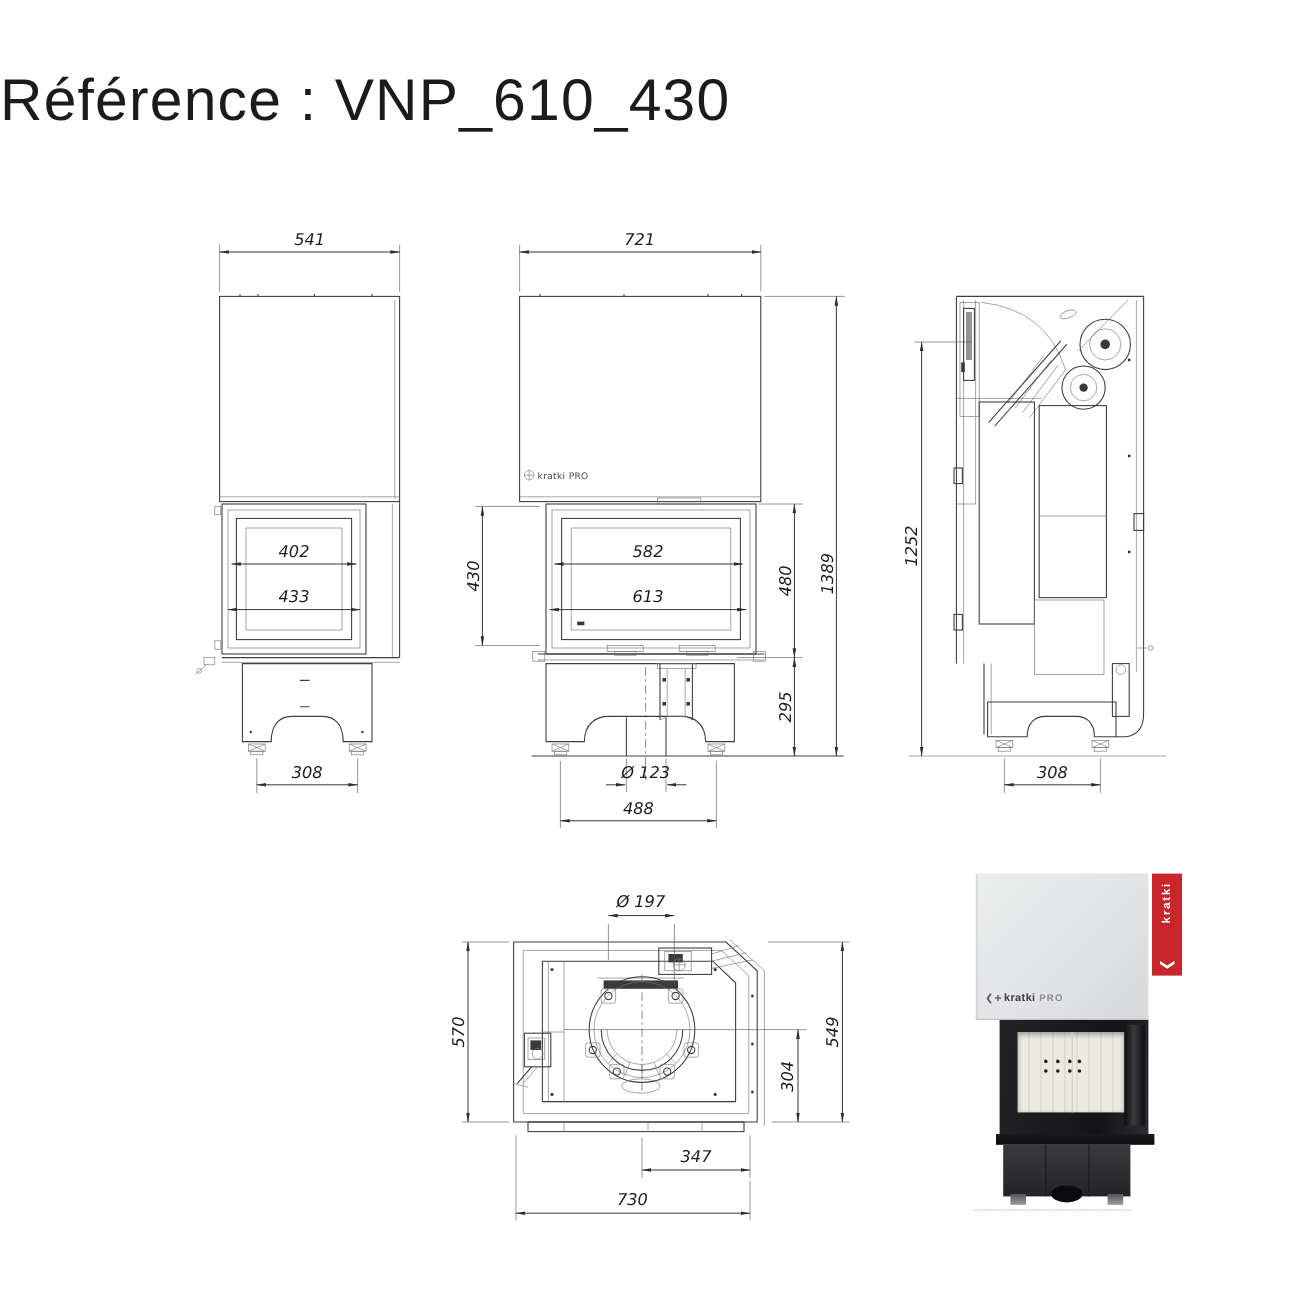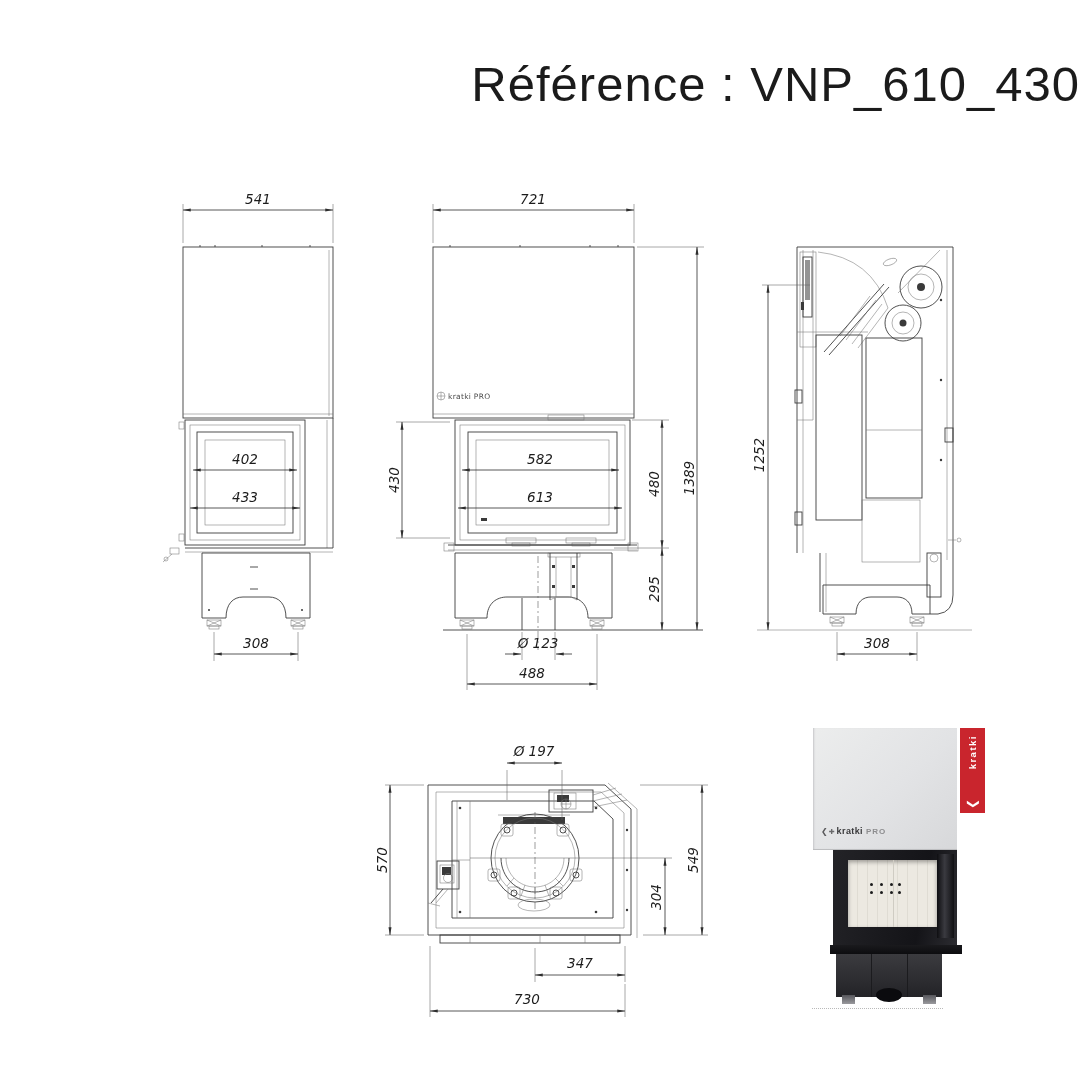--- a/index.html
+++ b/index.html
@@ -1,18 +1,18 @@
 <!DOCTYPE html>
 <html><head>
 <meta charset="utf-8">
 <style>
   html,body{margin:0;padding:0;background:#fff;}
   .page{position:relative;width:1080px;height:1080px;background:#ffffff;overflow:hidden;
         font-family:"Liberation Sans",sans-serif;}
-  .title{position:absolute;left:0;top:56px;width:1080px;text-align:right;
+  .title{position:absolute;left:0;top:56px;width:1080px;text-align:left;
          font-family:"Liberation Sans",sans-serif;font-weight:300;font-size:49px;
          letter-spacing:1px;color:#1b1b1b;white-space:nowrap;}
   svg{position:absolute;left:0;top:0;}
   
   .ol{fill:none;stroke:#3d3d3d;stroke-width:0.9;}
   .tl{fill:none;stroke:#787878;stroke-width:0.55;}
   .dl{fill:none;stroke:#2e2e2e;stroke-width:0.8;}
   .xl{fill:none;stroke:#5f5f5f;stroke-width:0.55;}
   .dash{fill:none;stroke:#5a5a5a;stroke-width:0.6;stroke-dasharray:7 3 2 3;}
   .dk{fill:#3a3a3a;stroke:none;}

